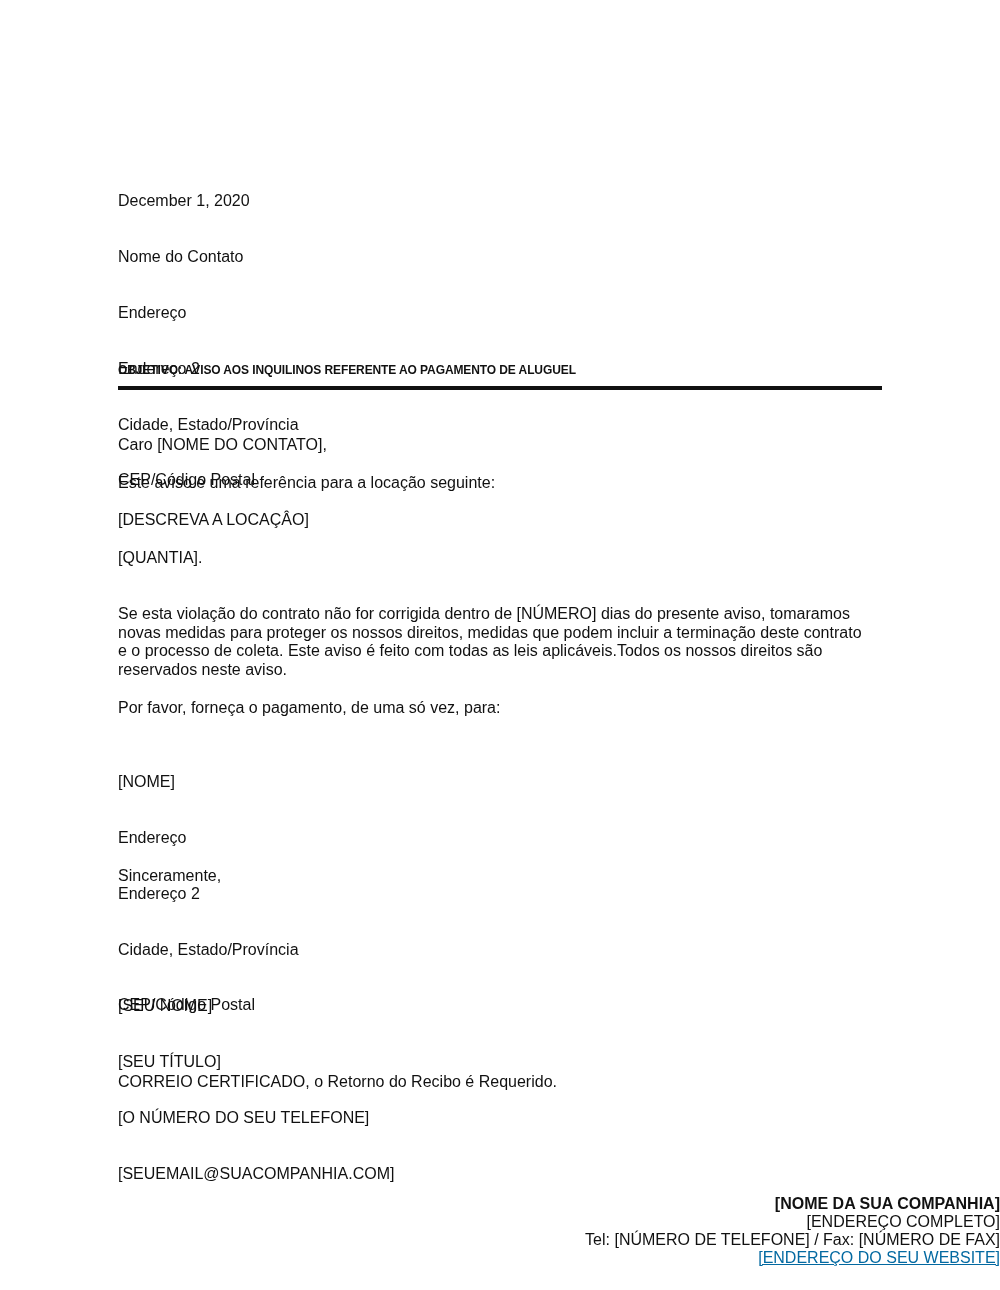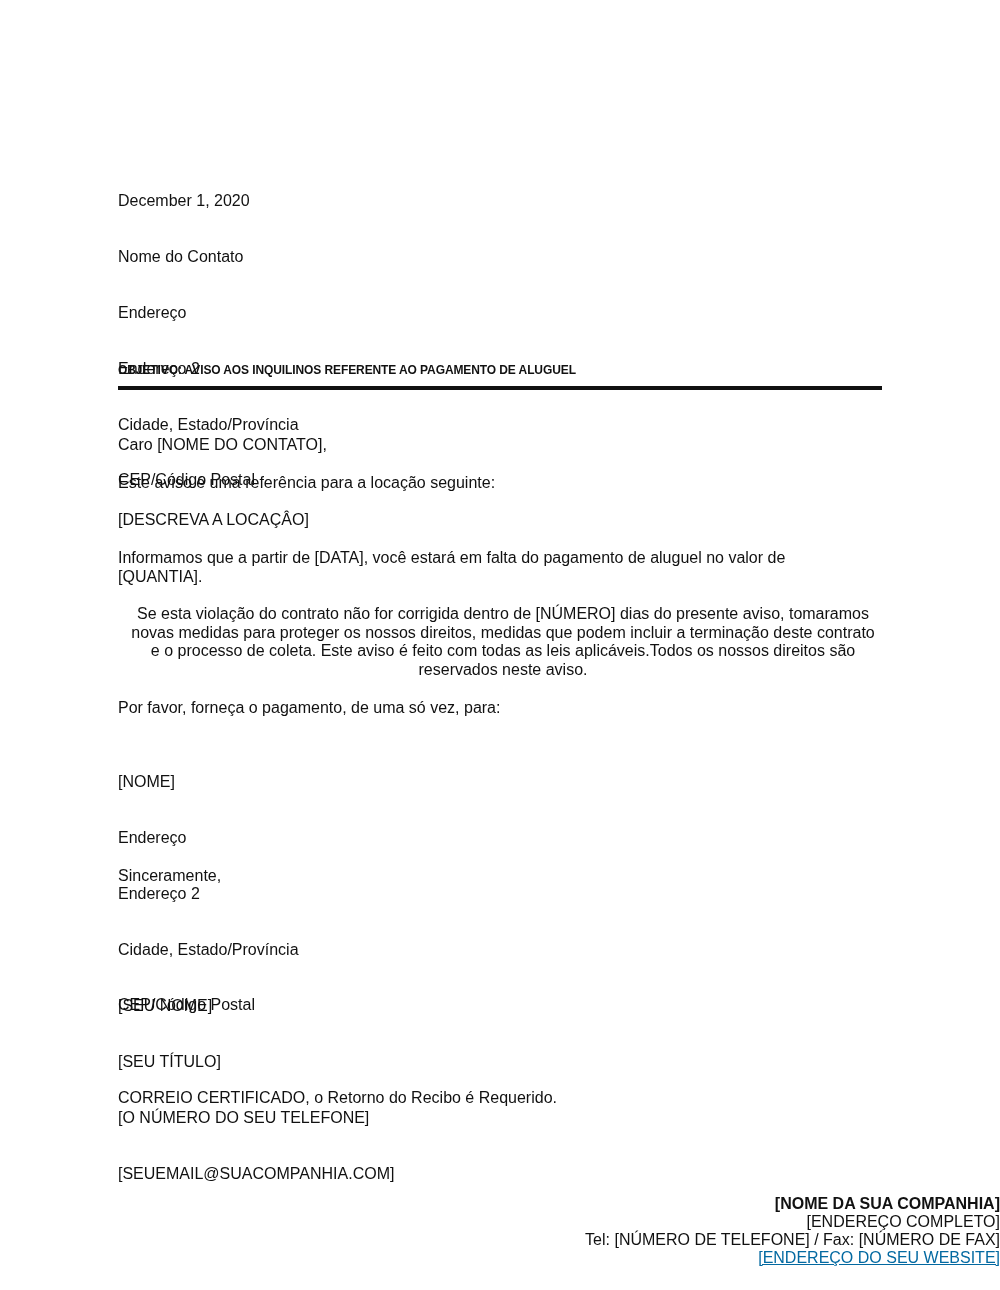--- a/index.html
+++ b/index.html
@@ -91,25 +91,24 @@
   <div class="subject">OBJETIVO: AVISO AOS INQUILINOS REFERENTE AO PAGAMENTO DE ALUGUEL</div>
   <div class="rule"></div>
 
   <div class="para" style="top:436px;">Caro [NOME DO CONTATO],</div>
 
   <div class="para" style="top:474px;">Este aviso é uma referência para a locação seguinte:</div>
 
   <div class="para" style="top:511px;">[DESCREVA A LOCAÇÂO]</div>
 
   <div class="para" style="top:549px;">
-    <span class="line">Informamos que a partir de [DATA], você estará em falta do pagamento de aluguel no valor de</span>
     <span class="line">[QUANTIA].</span>
   </div>
 
-  <div class="para" style="top:605px;text-align:center;">
+  <div class="para" style="top:605px;">
     <span class="line">Se esta violação do contrato não for corrigida dentro de [NÚMERO] dias do presente aviso, tomaramos</span>
     <span class="line">novas medidas para proteger os nossos direitos, medidas que podem incluir a terminação deste contrato</span>
     <span class="line">e o processo de coleta. Este aviso é feito com todas as leis aplicáveis.Todos os nossos direitos são</span>
     <span class="line">reservados neste aviso.</span>
   </div>
 
   <div class="para" style="top:699px;">Por favor, forneça o pagamento, de uma só vez, para:</div>
 
   <div class="block" style="top:736px;">
     <span class="line">[NOME]</span>
@@ -121,21 +120,21 @@
 
   <div class="para" style="top:867px;">Sinceramente,</div>
 
   <div class="block" style="top:960px;">
     <span class="line">[SEU NOME]</span>
     <span class="line">[SEU TÍTULO]</span>
     <span class="line">[O NÚMERO DO SEU TELEFONE]</span>
     <span class="line">[SEUEMAIL@SUACOMPANHIA.COM]</span>
   </div>
 
-  <div class="para" style="top:1073px;margin-top:16px;">CORREIO CERTIFICADO, o Retorno do Recibo é Requerido.</div>
+  <div class="para" style="top:1073px;">CORREIO CERTIFICADO, o Retorno do Recibo é Requerido.</div>
 
   <div class="footer">
     <div class="company">[NOME DA SUA COMPANHIA]</div>
     <div>[ENDEREÇO COMPLETO]</div>
     <div>Tel: [NÚMERO DE TELEFONE] / Fax: [NÚMERO DE FAX]</div>
     <div><a>[ENDEREÇO DO SEU WEBSITE]</a></div>
   </div>
 
 </div>
 

